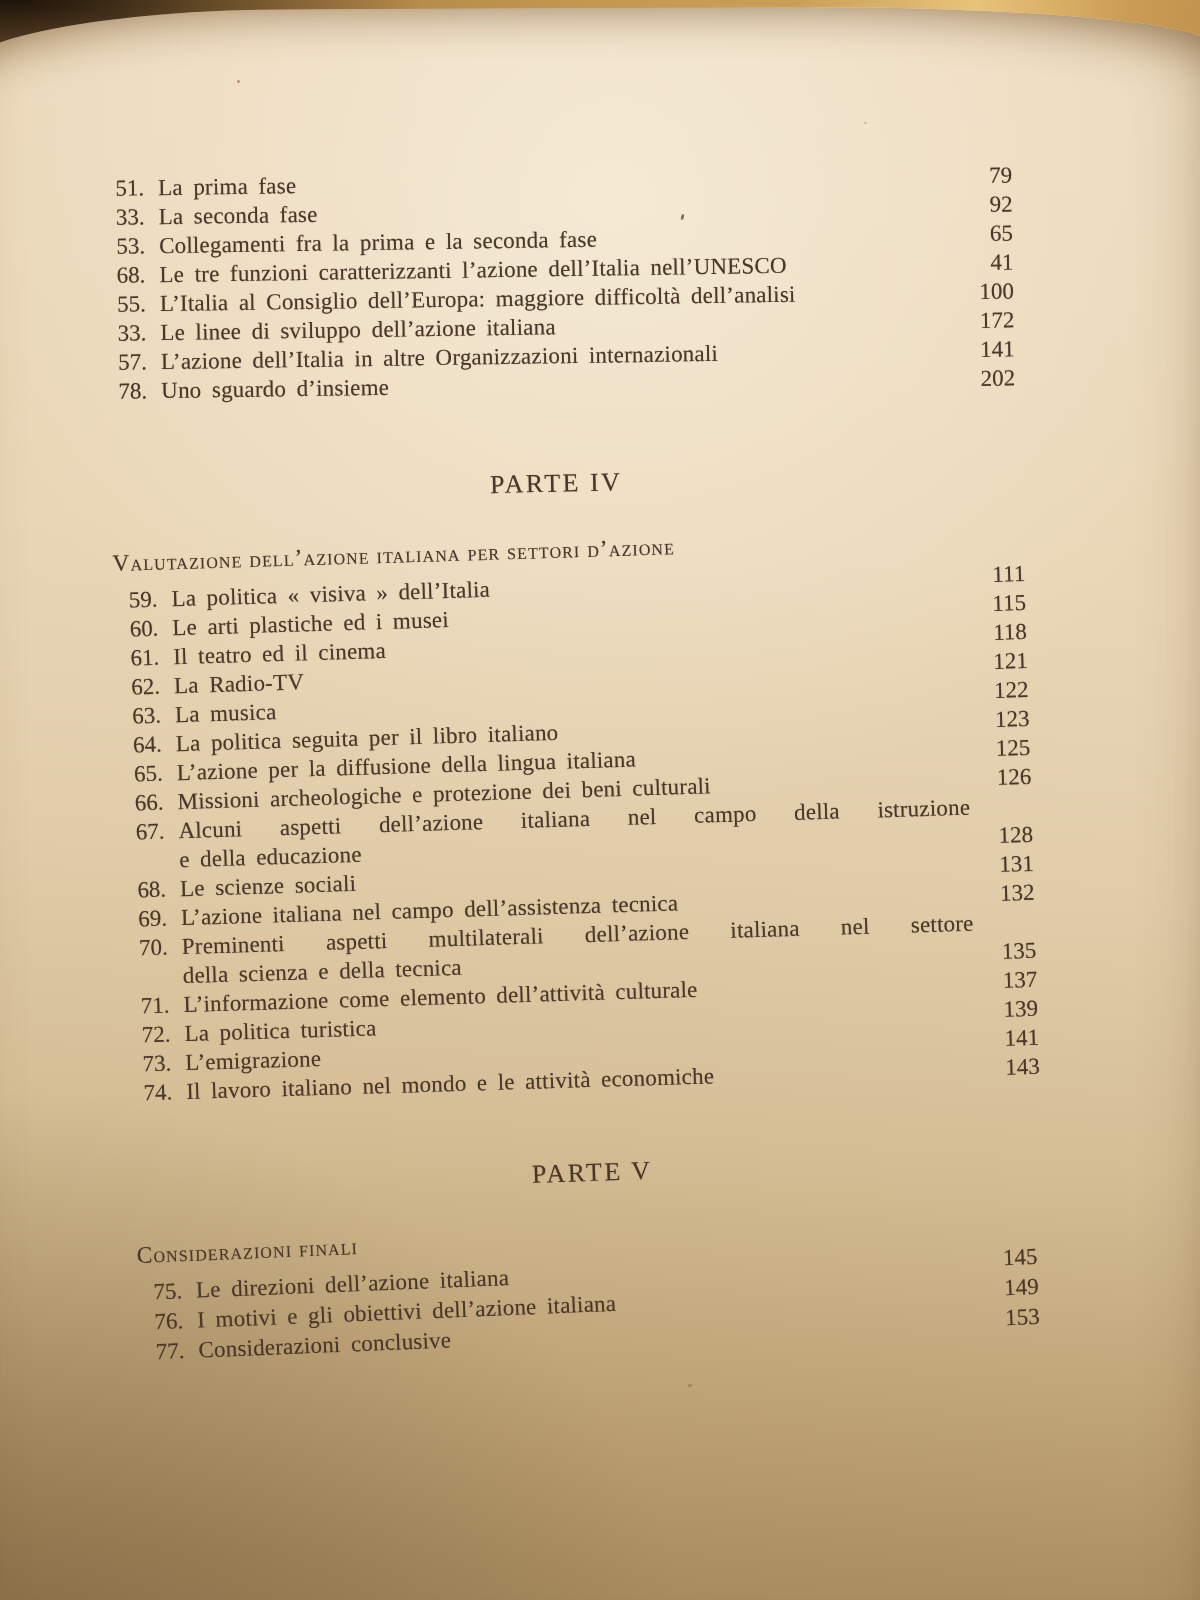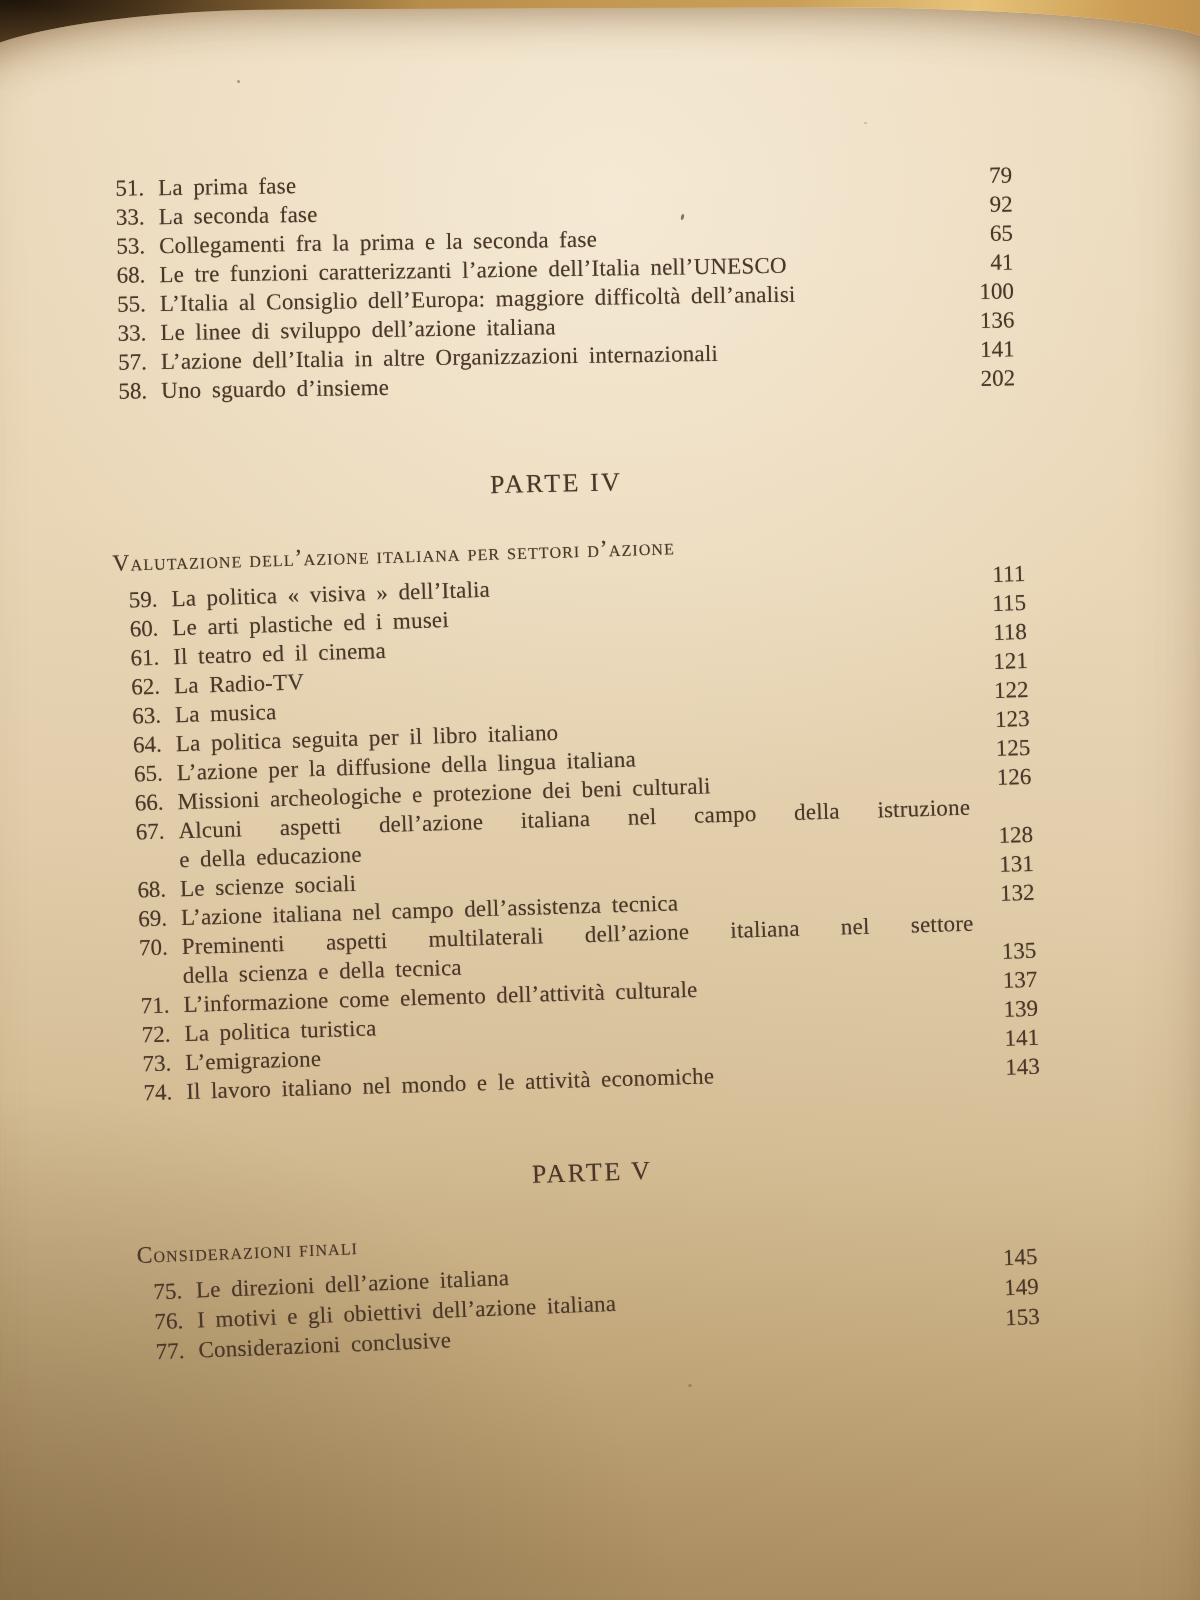--- a/index.html
+++ b/index.html
@@ -103,31 +103,31 @@
             <span class="title">
               <div class="line">L’Italia al Consiglio dell’Europa: maggiore difficoltà dell’analisi</div>
             </span>
             <span class="pg">100</span>
           </div>
           <div class="row">
             <span class="num">33.</span>
             <span class="title">
               <div class="line">Le linee di sviluppo dell’azione italiana</div>
             </span>
-            <span class="pg">136</span>
+            <span class="pg">172</span>
           </div>
           <div class="row">
             <span class="num">57.</span>
             <span class="title">
               <div class="line">L’azione dell’Italia in altre Organizzazioni internazionali</div>
             </span>
             <span class="pg">141</span>
           </div>
           <div class="row">
-            <span class="num">58.</span>
+            <span class="num">78.</span>
             <span class="title">
               <div class="line">Uno sguardo d’insieme</div>
             </span>
             <span class="pg">202</span>
           </div>
         </div>
     </section>
 
     <div class="parte" id="h4">PARTE IV</div>
 

